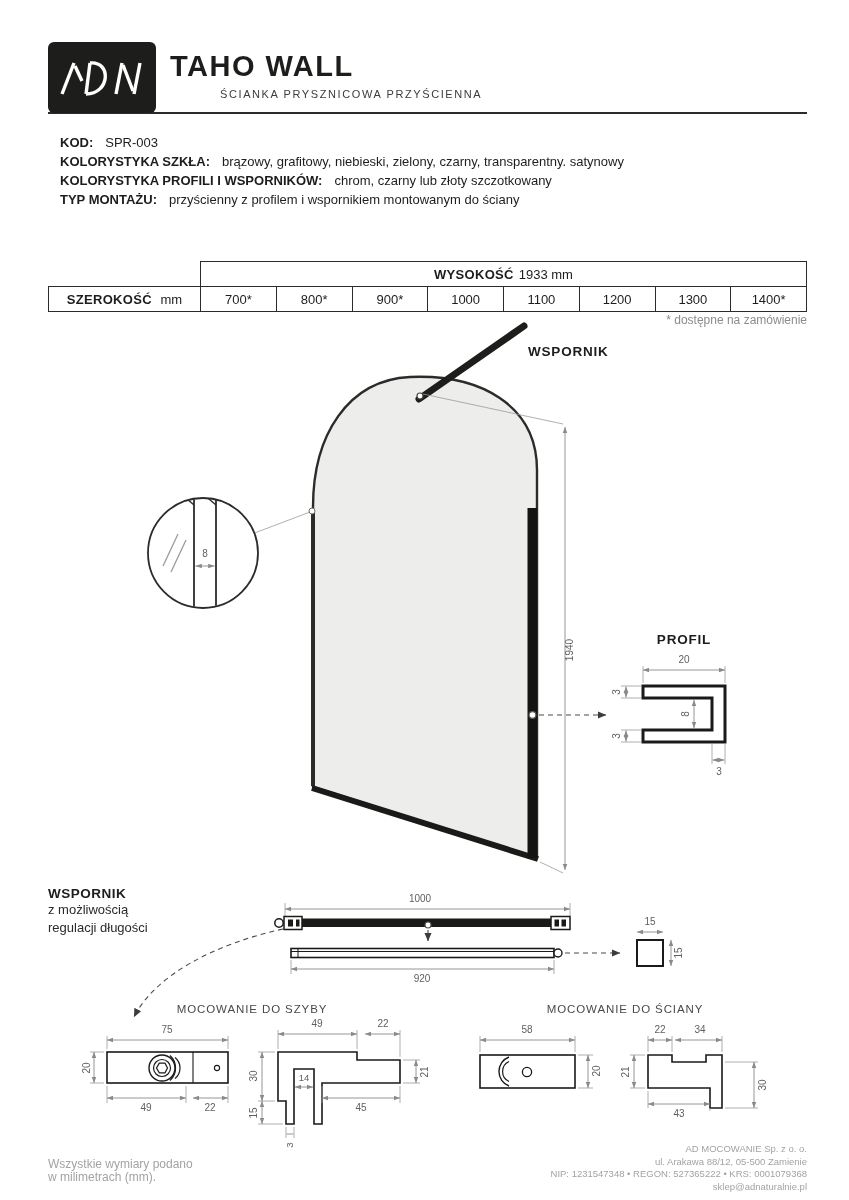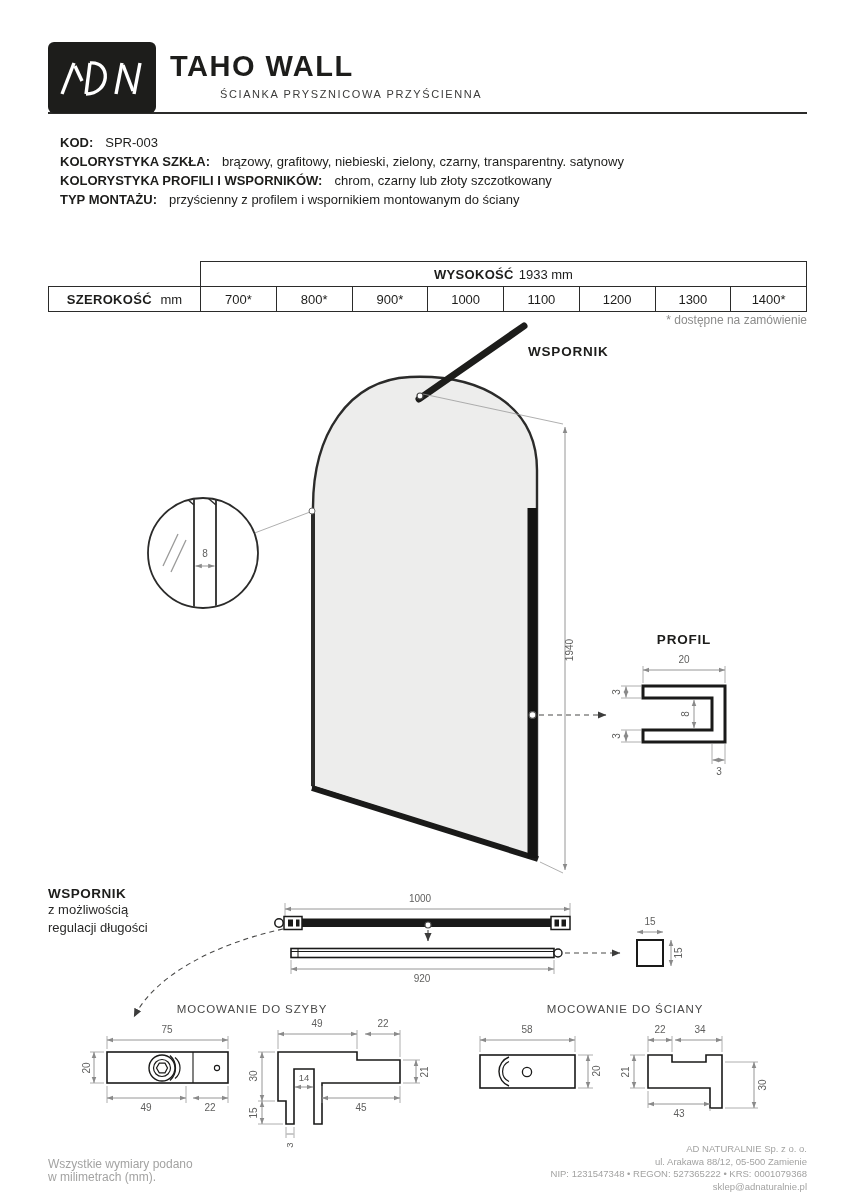--- a/index.html
+++ b/index.html
@@ -328,17 +328,17 @@
   <div class="t">WSPORNIK</div>
   <div class="s">z możliwością</div>
   <div class="s">regulacji długości</div>
 </div>
 
 <div class="abs foot-note">
   <div>Wszystkie wymiary podano</div>
   <div>w milimetrach (mm).</div>
 </div>
 <div class="abs foot-company">
-  <div>AD NATURALNIE Sp. z o. o.</div>
+  <div>AD MOCOWANIE Sp. z o. o.</div>
   <div>ul. Arakawa 88/12, 05-500 Zamienie</div>
   <div>NIP: 1231547348  •  REGON: 527365222  •  KRS: 0001079368</div>
   <div>sklep@adnaturalnie.pl</div>
 </div>
 
 </body></html>

